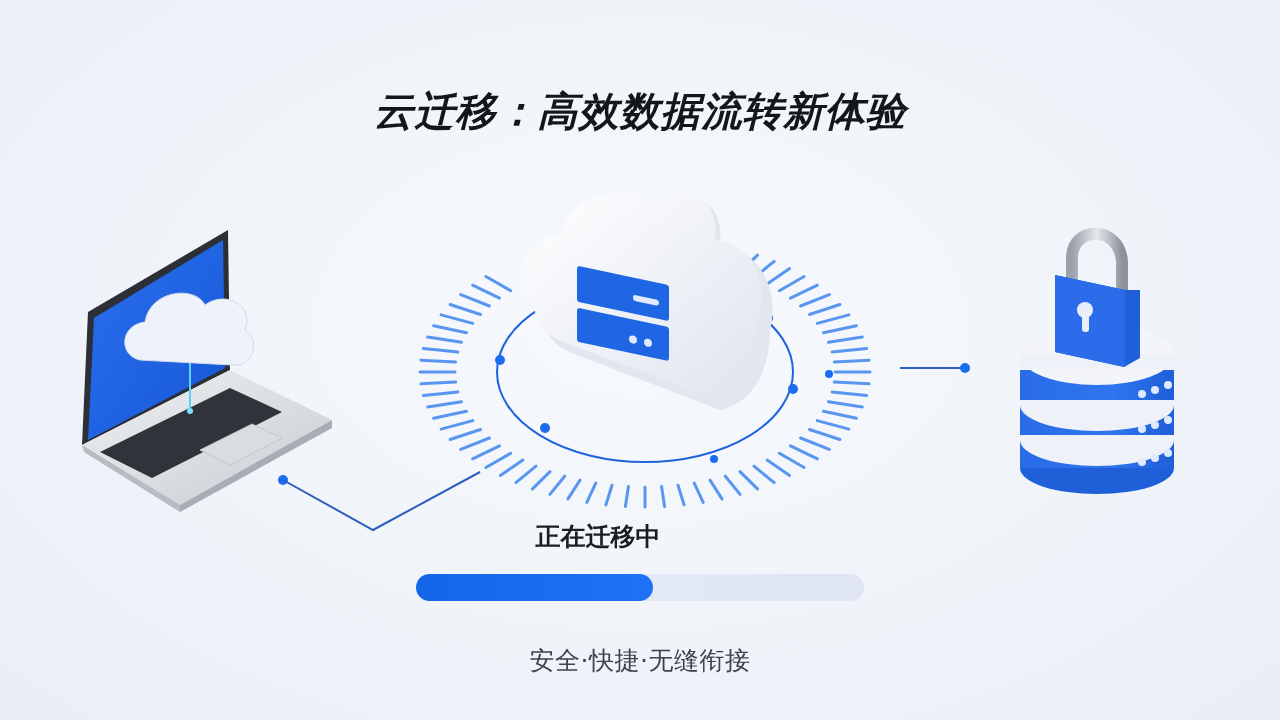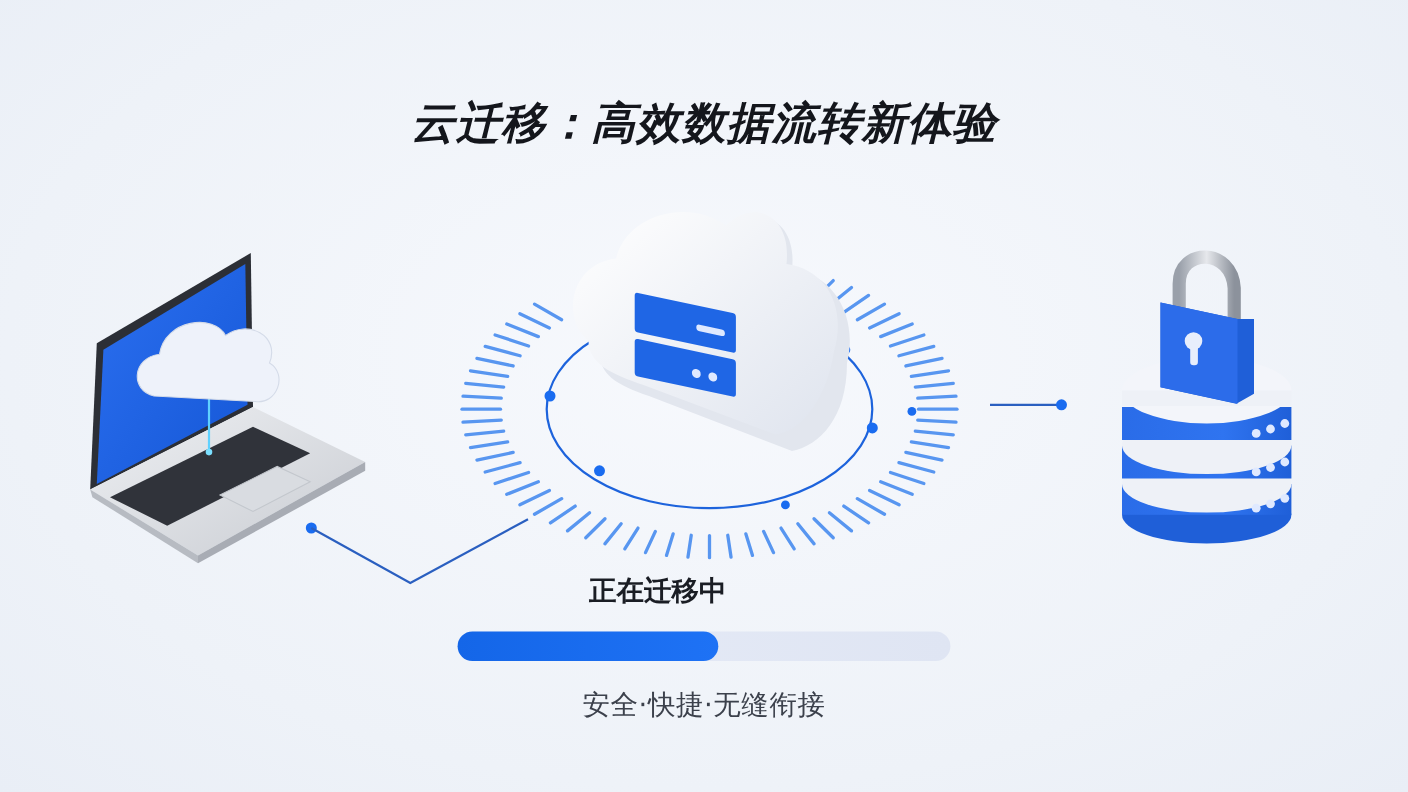--- a/index.html
+++ b/index.html
@@ -18,21 +18,21 @@
   }
   .progress {
     position:absolute; left:416px; top:574px; width:448px; height:27px;
     border-radius:14px; background: linear-gradient(90deg,#e6ebf7,#dfe5f3);
   }
   .progress-fill {
     position:absolute; left:0; top:0; height:100%; border-radius:14px;
     background: linear-gradient(90deg,#1466e8,#1e72f5);
   }
   .tagline {
-    position:absolute; left:0; top:624px; width:1280px; text-align:center;
+    position:absolute; left:0; top:644px; width:1280px; text-align:center;
     font-size:25px; color:#3c414c; letter-spacing:0.5px;
   }
   svg.scene { position:absolute; left:0; top:0; }
 </style>
 </head>
 <body>
 
 <svg class="scene" width="1280" height="720" viewBox="0 0 1280 720">
   <defs>
     <linearGradient id="screenG" x1="0" y1="0" x2="1" y2="1">

